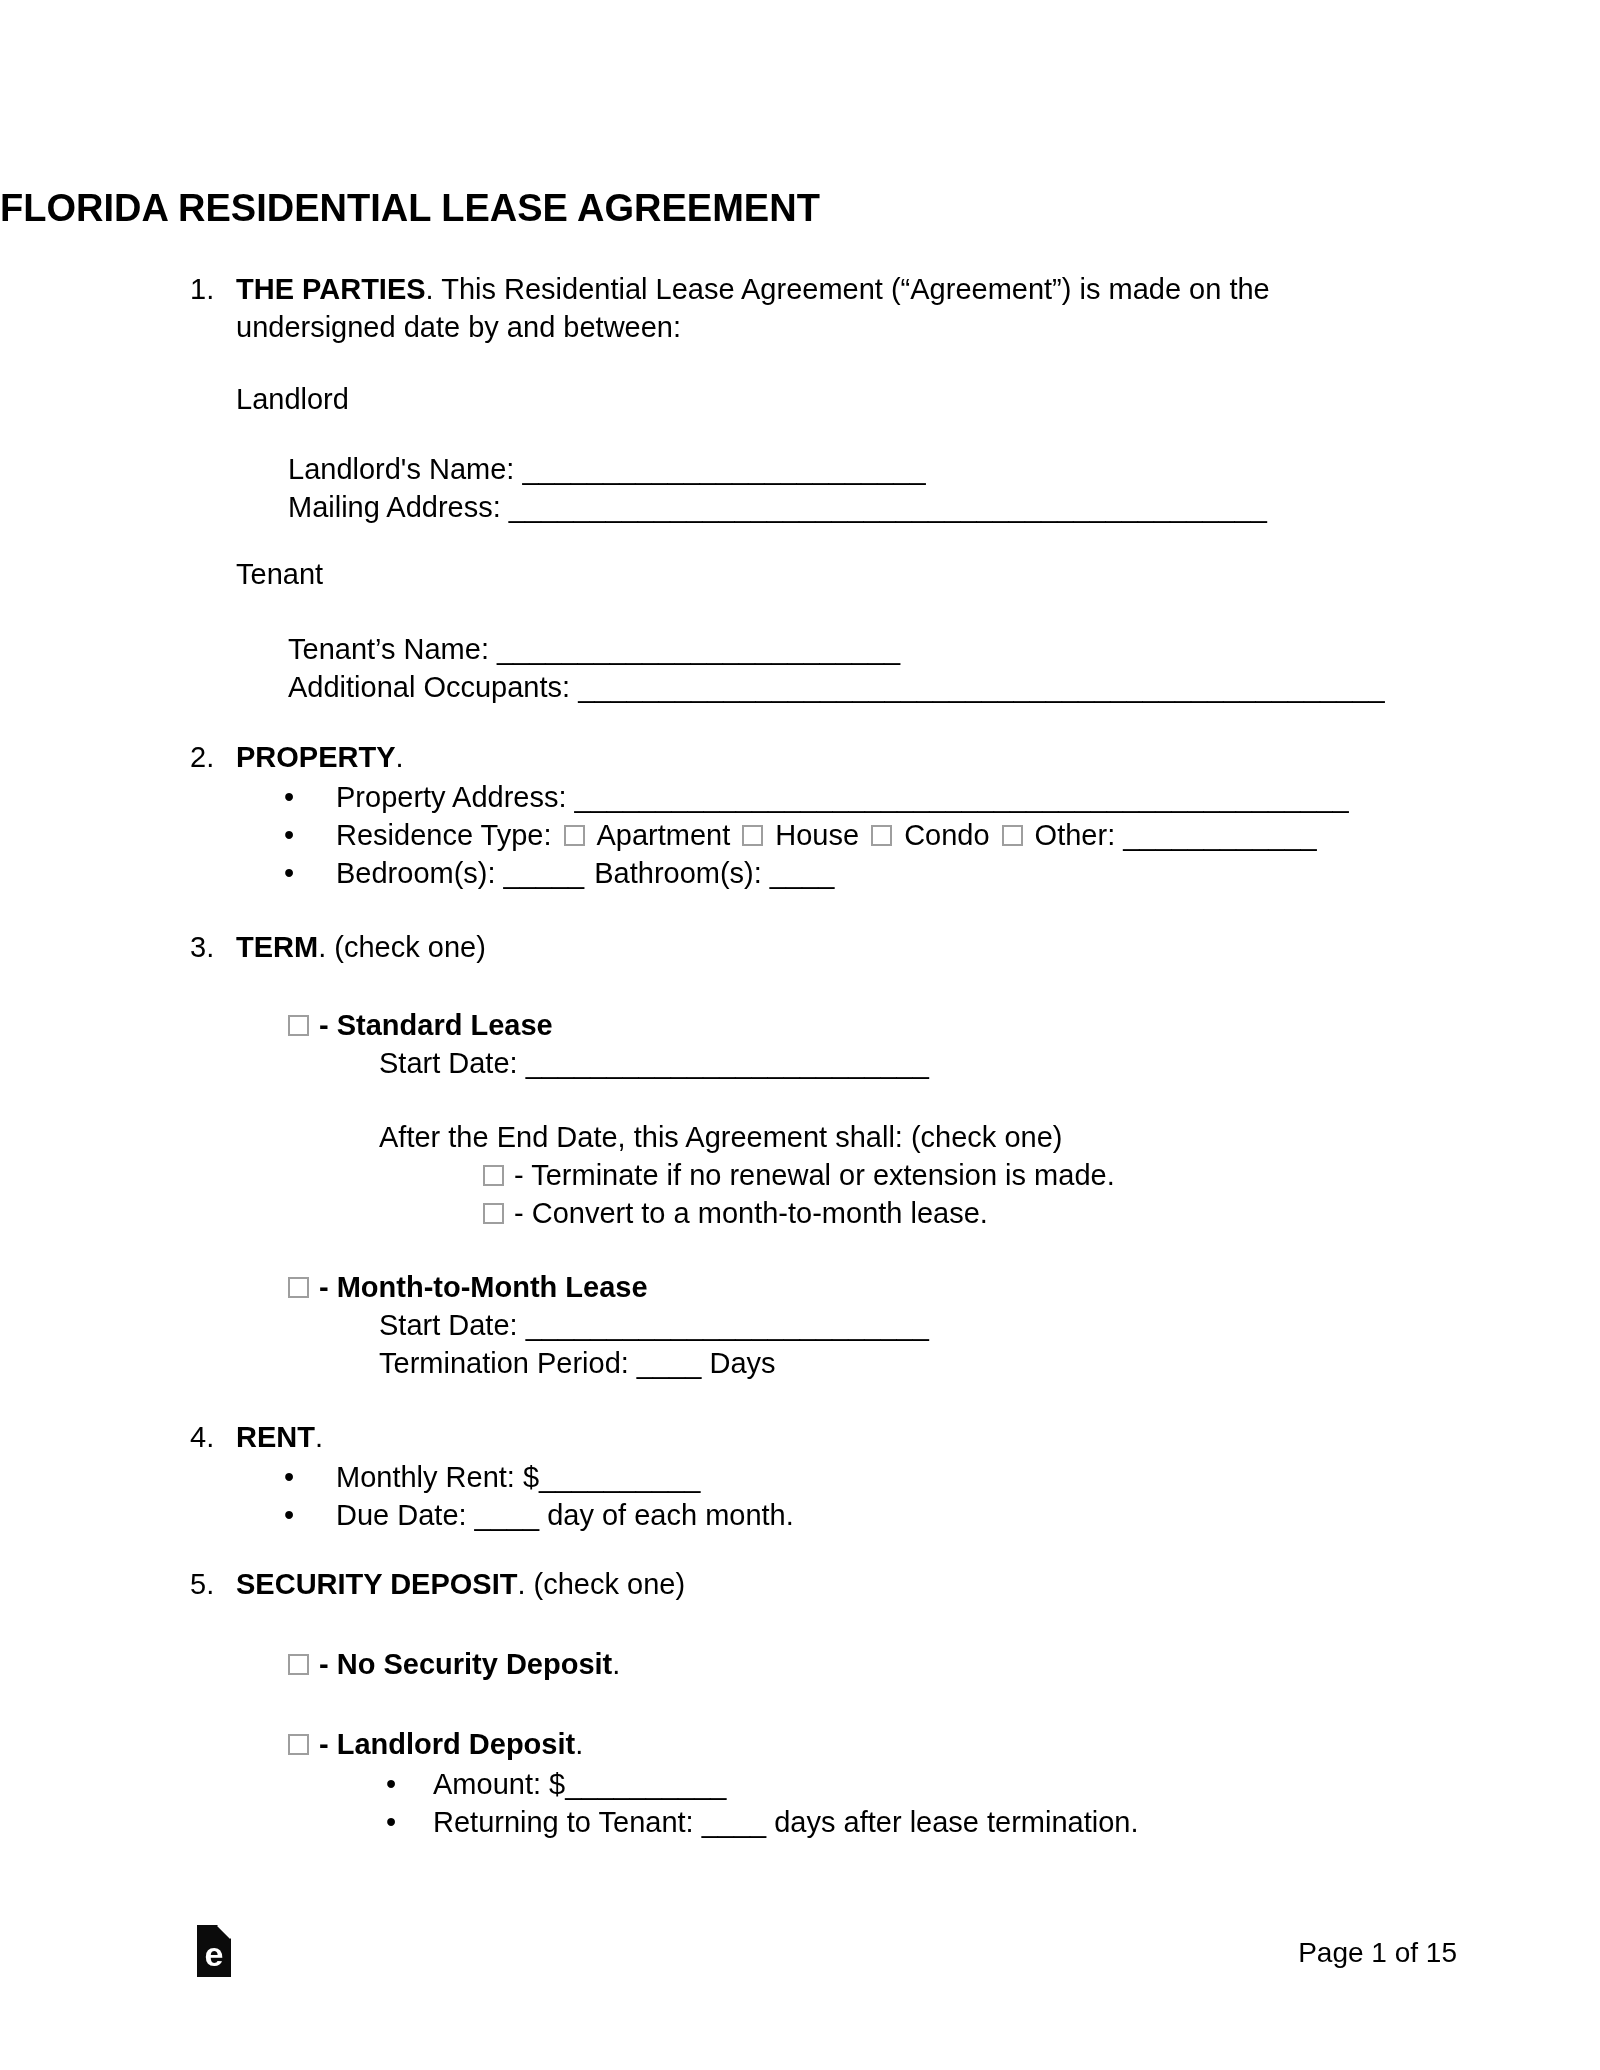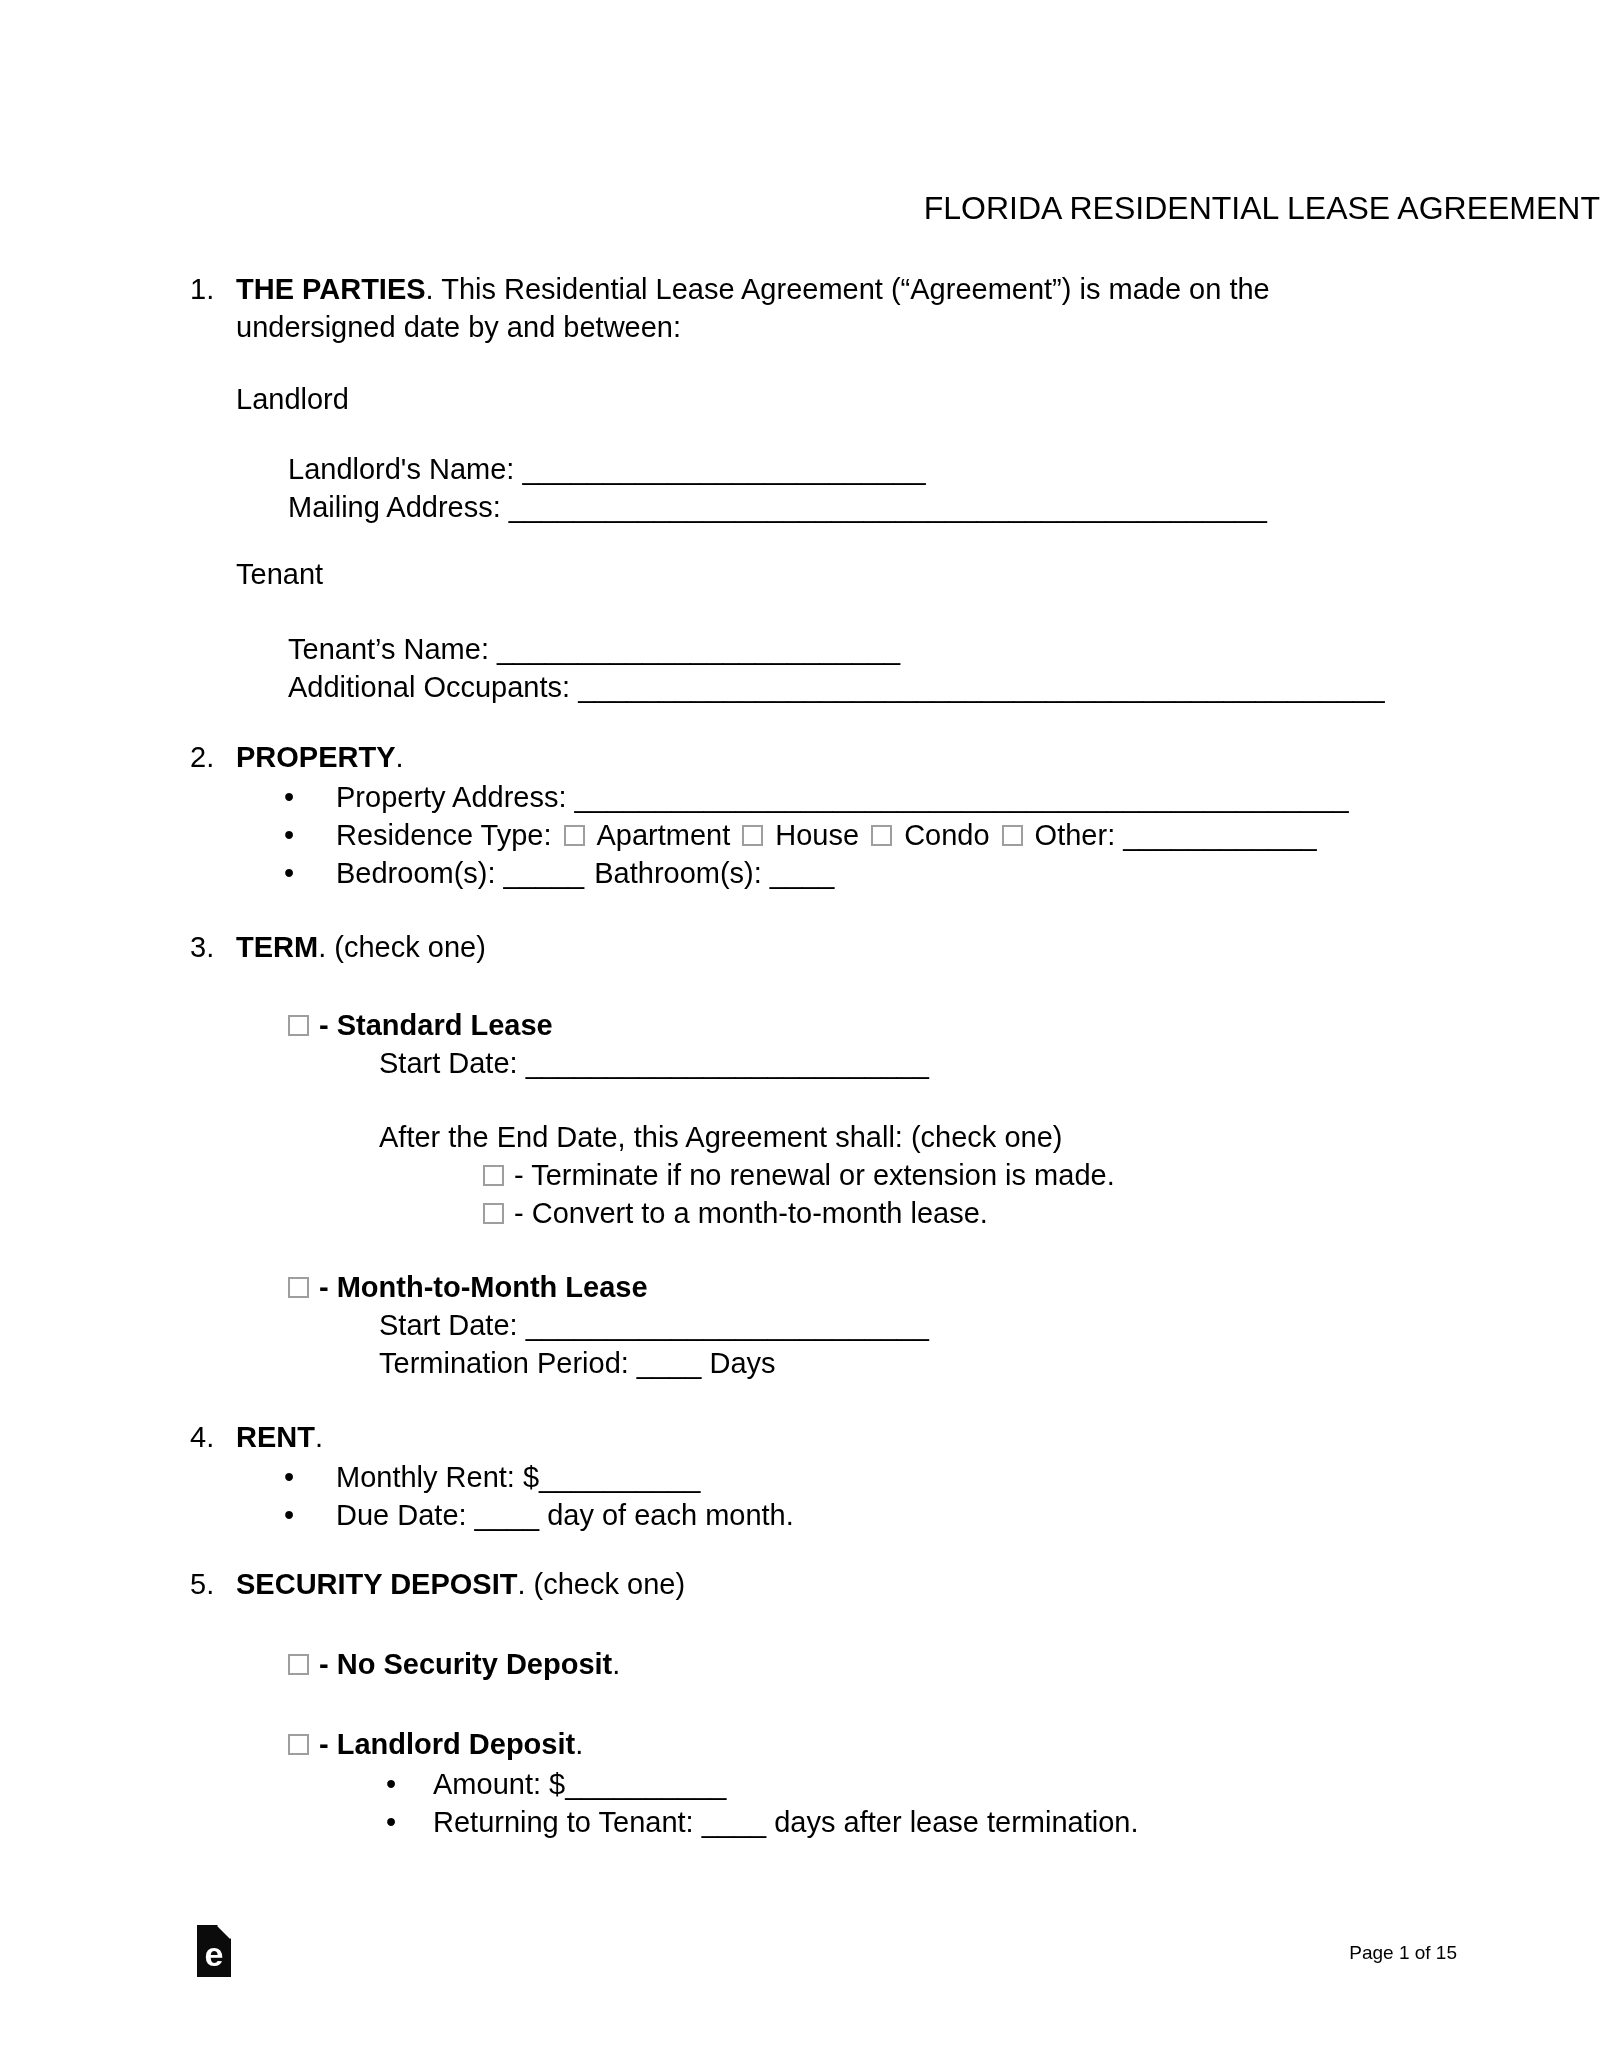--- a/index.html
+++ b/index.html
@@ -1,19 +1,19 @@
 <!DOCTYPE html>
 <html><head>
 <meta charset="utf-8">
 <style>
   html,body{margin:0;padding:0;background:#fff;}
   body{width:1600px;height:2070px;position:relative;overflow:hidden;
        font-family:"Liberation Sans",sans-serif;color:#000;}
   .page{position:absolute;inset:0;font-size:29px;line-height:38px;padding-top:185px;box-sizing:border-box;}
-  .title{text-align:right;font-weight:normal;font-size:32px;line-height:46px;margin:0;}
+  .title{text-align:left;font-weight:bold;font-size:38px;line-height:46px;margin:0;}
   .l{position:relative;}
   .secline{padding-left:190px;}
   .num{display:inline-block;width:46px;}
   .cont{padding-left:236px;}
   .f1{padding-left:288px;}
   .f2{padding-left:379px;}
   .f3{padding-left:483px;}
   .bl{padding-left:336px;position:relative;}
   .dot{position:absolute;left:284px;top:0;}
   .bl2{padding-left:433px;position:relative;}
@@ -25,21 +25,21 @@
   .blank{margin-left:8px;white-space:pre;}
   .blank0{margin-left:0;white-space:pre;}
   .dollar{margin-left:8px;}
   .titem{margin-left:12px;}
   .titem .cb{margin-right:12px;}
   .nowrap{white-space:nowrap;}
   .logo{position:absolute;left:197px;top:1925px;width:34px;height:52px;}
   .logo svg{display:block;width:34px;height:52px;}
   .logo .letter{position:absolute;left:0;top:9px;width:34px;text-align:center;
       color:#fff;font-weight:bold;font-size:34px;line-height:40px;}
-  .pagenum{position:absolute;top:1938px;right:143px;font-size:19px;line-height:30px;}
+  .pagenum{position:absolute;top:1938px;right:143px;font-size:28px;line-height:30px;}
 </style>
 </head>
 <body>
 
 <div class="page">
 
   <h1 class="title">FLORIDA RESIDENTIAL LEASE AGREEMENT</h1>
 
   <div style="margin-top:39px">
     <div class="l secline">

